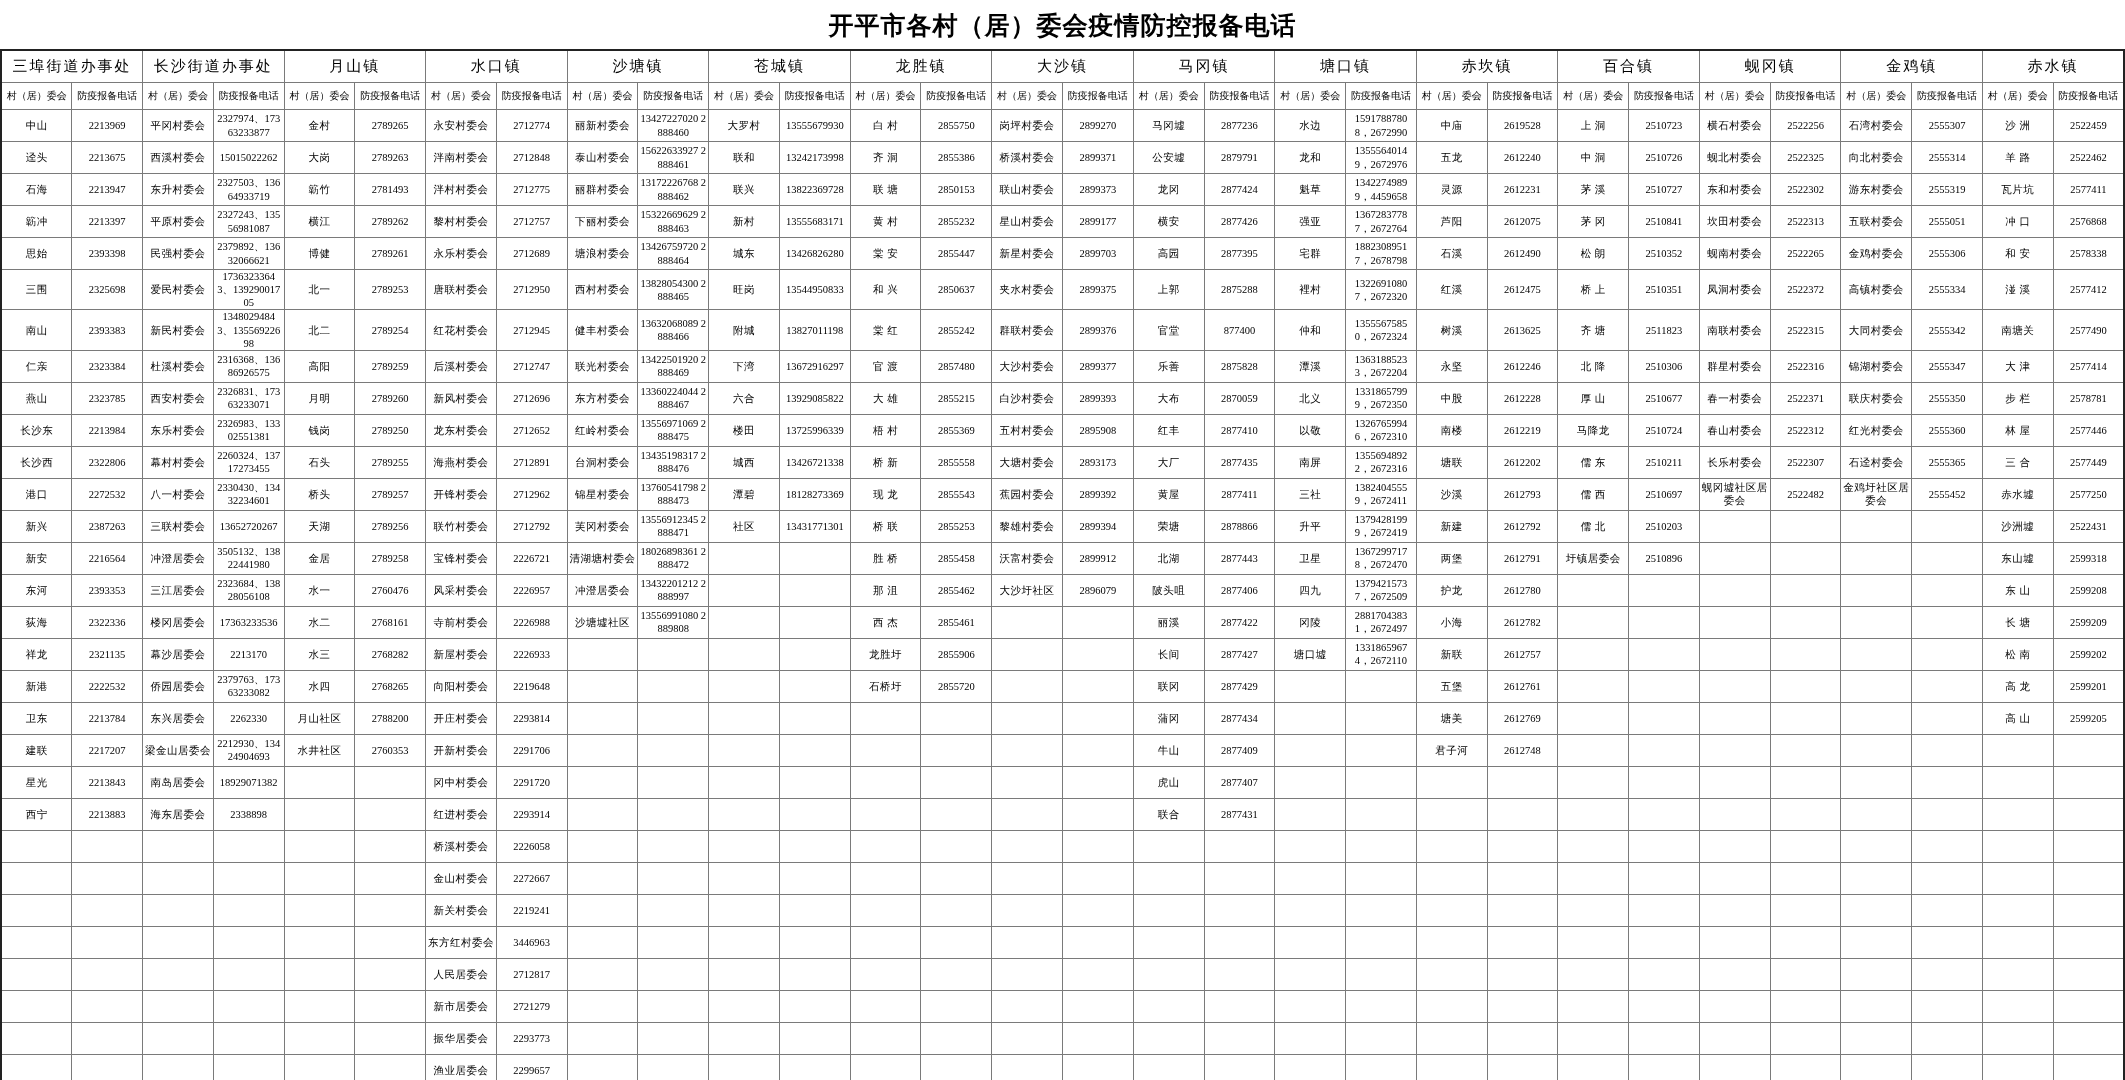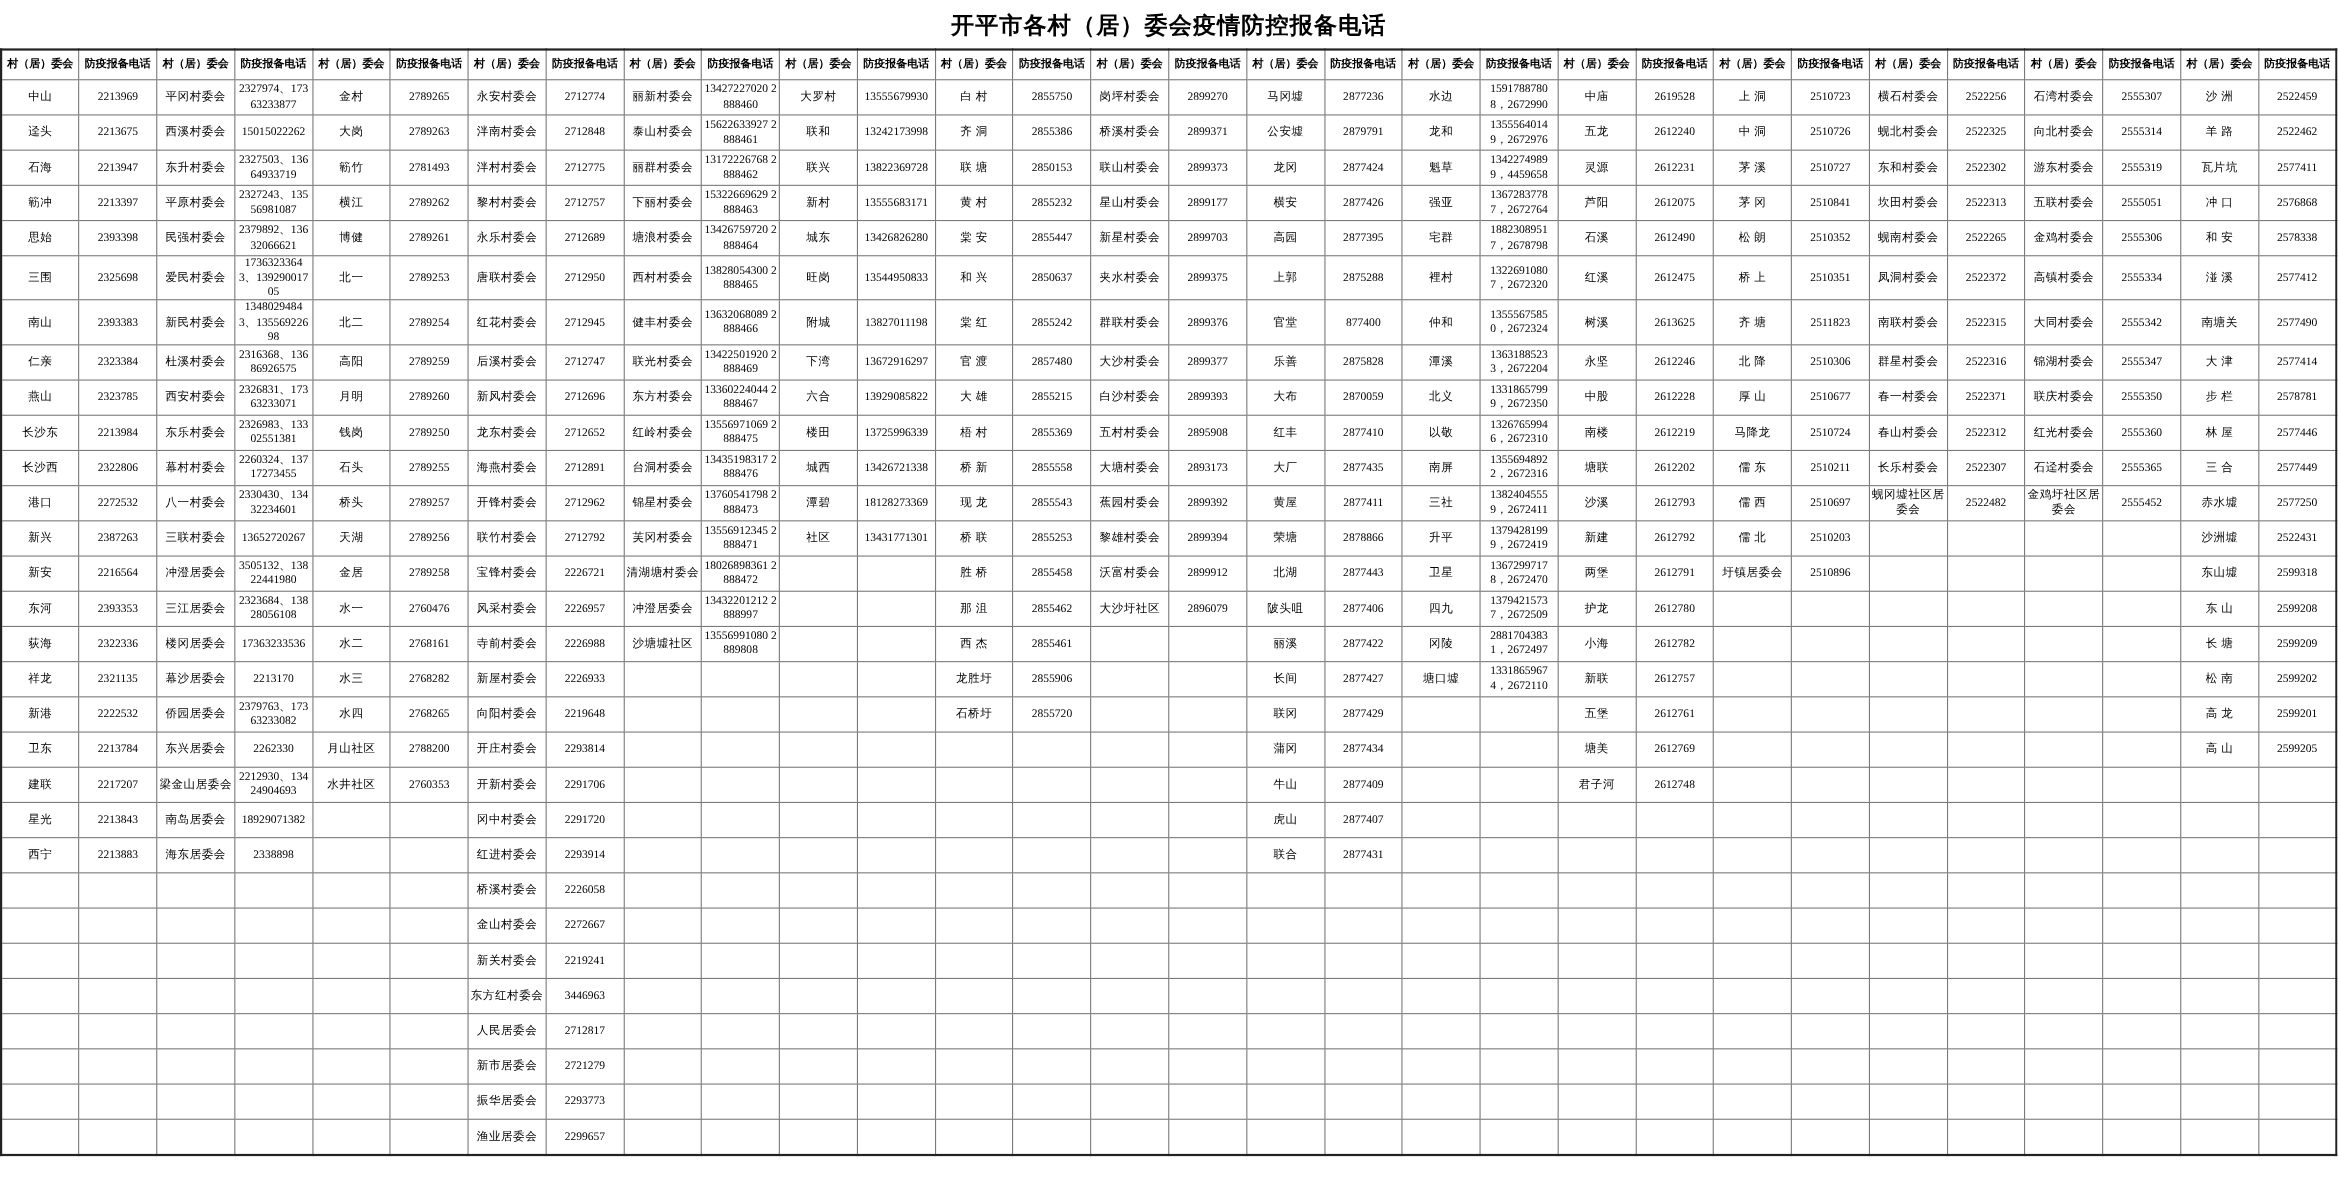--- a/index.html
+++ b/index.html
@@ -1,40 +1,40 @@
 <!DOCTYPE html>
 <html><head>
 <meta charset="utf-8">
 <style>
   html,body{margin:0;padding:0;background:#ffffff;}
   body{
     width:2125px;height:1080px;overflow:hidden;color:#000;
     font-family:"Liberation Serif","DejaVu Serif",serif;
   }
   .title{
-    text-align:center;font-weight:bold;font-size:21px;
+    text-align:center;font-weight:bold;font-size:25px;
     padding:9px 0 7px 0;letter-spacing:1px;
   }
   table.phone-table{
     border-collapse:collapse;table-layout:fixed;width:2125px;
     border:2px solid #222;
   }
   .phone-table th,.phone-table td{
     border:1px solid #7a7a7a;text-align:center;vertical-align:middle;
     overflow:hidden;padding:0 1px;word-break:break-all;
   }
   
   .phone-table td:nth-child(odd),
   .phone-table tr.colhdr th:nth-child(odd),
   .phone-table tr.towns th{border-left:1.5px solid #2a2a2a;}
   .phone-table tr.towns th{
     font-size:15px;font-weight:normal;height:31px;letter-spacing:2px;
   }
   .phone-table tr.colhdr th{
-    font-size:10px;font-weight:bold;height:26px;line-height:1.15;
+    font-size:10px;font-weight:normal;height:26px;line-height:1.15;
   }
   .phone-table td{
     font-size:10.5px;height:31px;line-height:1.25;
   }
   .phone-table td.v{letter-spacing:0.5px;}
 </style>
 </head>
 <body>
 
 <div class="title">开平市各村（居）委会疫情防控报备电话</div>
@@ -66,20 +66,37 @@
       <col style="width:3.3333%">
       <col style="width:3.3333%">
       <col style="width:3.3333%">
       <col style="width:3.3333%">
       <col style="width:3.3333%">
       <col style="width:3.3333%">
       <col style="width:3.3333%">
       <col style="width:3.3333%">
     </colgroup>
     <thead>
+      <tr class="towns">
+        <th colspan="2">三埠街道办事处</th>
+        <th colspan="2">长沙街道办事处</th>
+        <th colspan="2">月山镇</th>
+        <th colspan="2">水口镇</th>
+        <th colspan="2">沙塘镇</th>
+        <th colspan="2">苍城镇</th>
+        <th colspan="2">龙胜镇</th>
+        <th colspan="2">大沙镇</th>
+        <th colspan="2">马冈镇</th>
+        <th colspan="2">塘口镇</th>
+        <th colspan="2">赤坎镇</th>
+        <th colspan="2">百合镇</th>
+        <th colspan="2">蚬冈镇</th>
+        <th colspan="2">金鸡镇</th>
+        <th colspan="2">赤水镇</th>
+      </tr>
       <tr class="colhdr">
         <th>村（居）委会</th>
         <th>防疫报备电话</th>
         <th>村（居）委会</th>
         <th>防疫报备电话</th>
         <th>村（居）委会</th>
         <th>防疫报备电话</th>
         <th>村（居）委会</th>
         <th>防疫报备电话</th>
         <th>村（居）委会</th>

